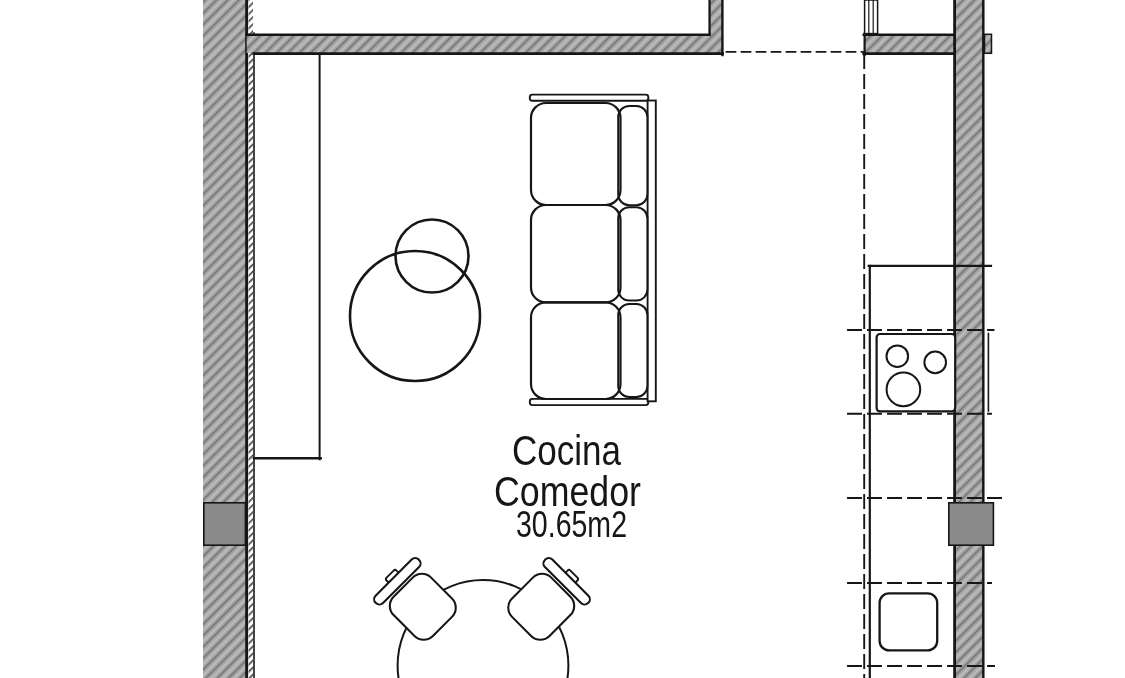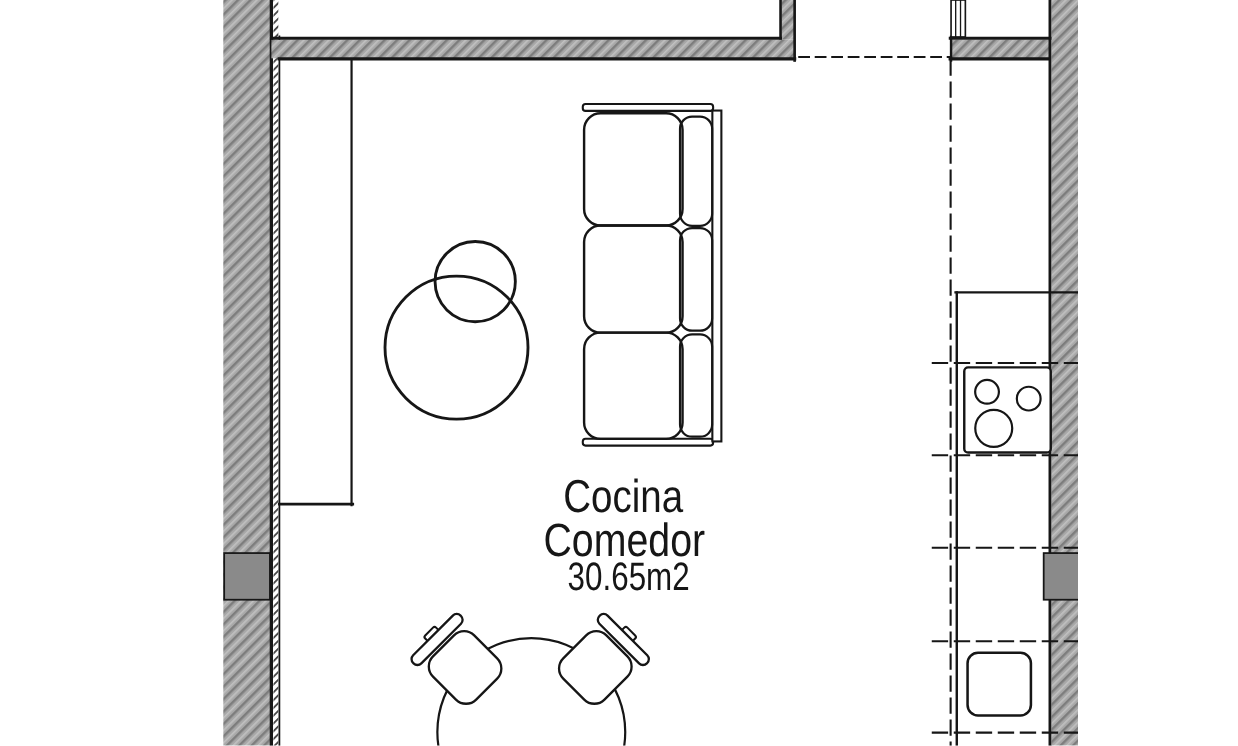--- a/index.html
+++ b/index.html
@@ -5,21 +5,21 @@
   :root{
     --background:#ffffff;
     --line:#161616;
     --wall-base:#a8a8a8;
     --wall-hatch-dark:#7d7d7d;
     --wall-hatch-light:#c6c6c6;
     --column-fill:#8a8a8a;
     --insulation-dark:#4a4a4a;
   }
   html,body{margin:0;padding:0;background:var(--background);}
-  .canvas{position:relative;width:980px;height:678px;overflow:hidden;background:var(--background);}
+  .canvas{position:relative;width:1125px;height:678px;overflow:hidden;background:var(--background);}
   svg{display:block;}
   .ln{stroke:var(--line);fill:none;stroke-linecap:square;}
   .lw{stroke:var(--line);fill:var(--background);}
   .d137{stroke-dasharray:13 7;}
   .d96{stroke-dasharray:9 6;}
   .col{fill:var(--column-fill);stroke:var(--line);stroke-width:1.6;}
   .w-base{fill:var(--wall-base);}
   .w-dark{fill:var(--wall-hatch-dark);}
   .w-light{fill:var(--wall-hatch-light);}
   .i-base{fill:var(--background);}

